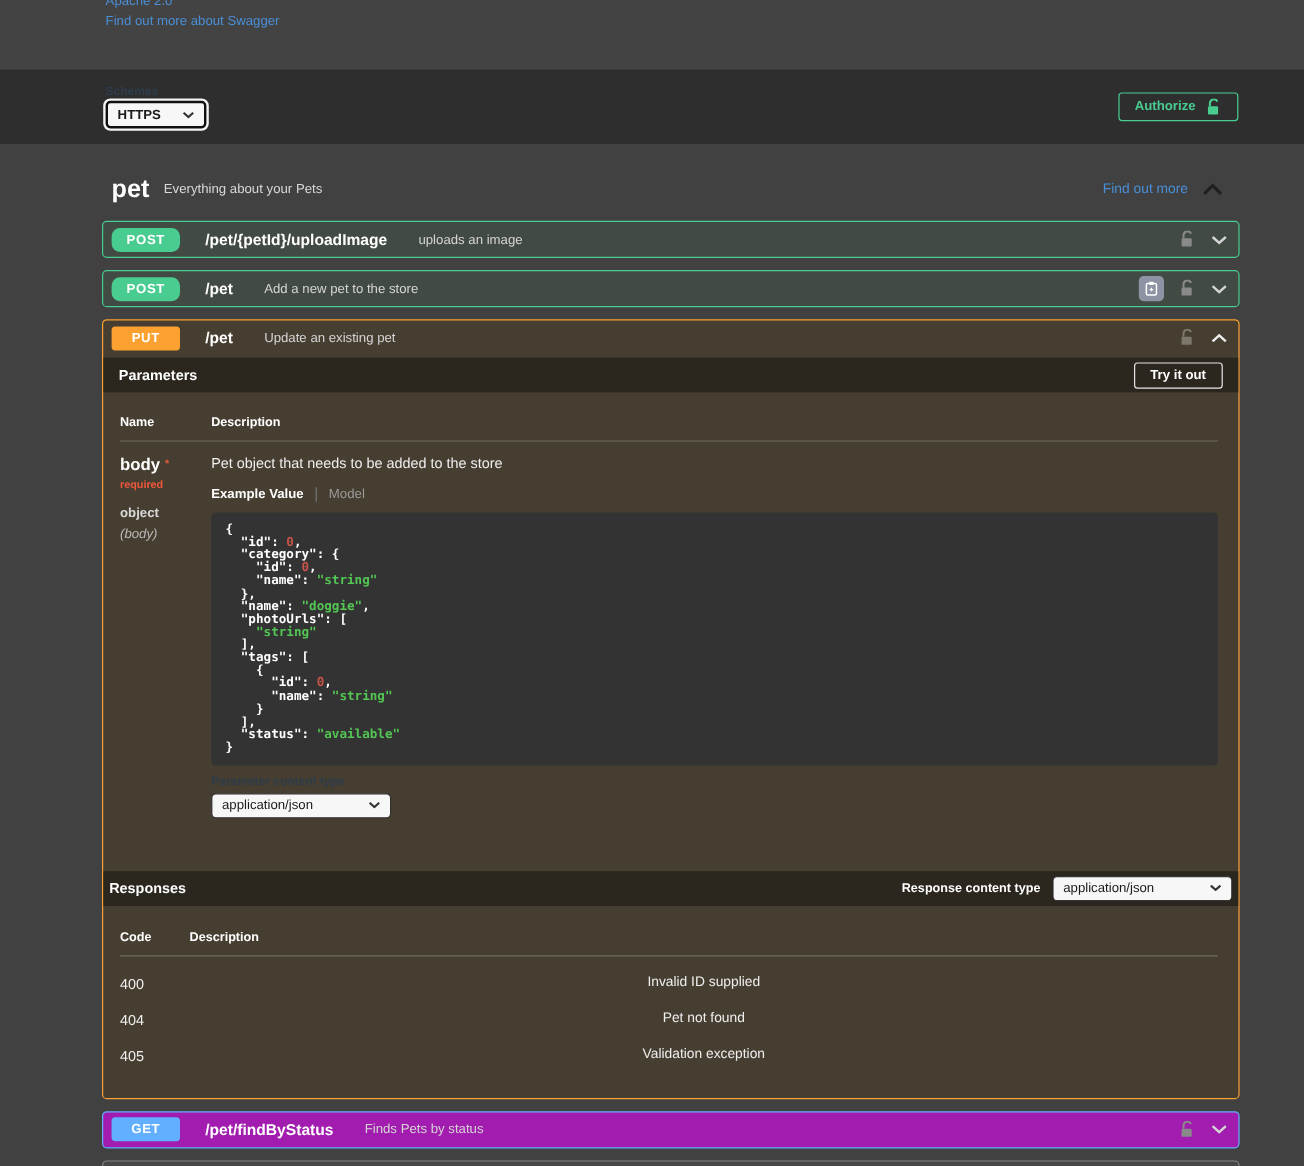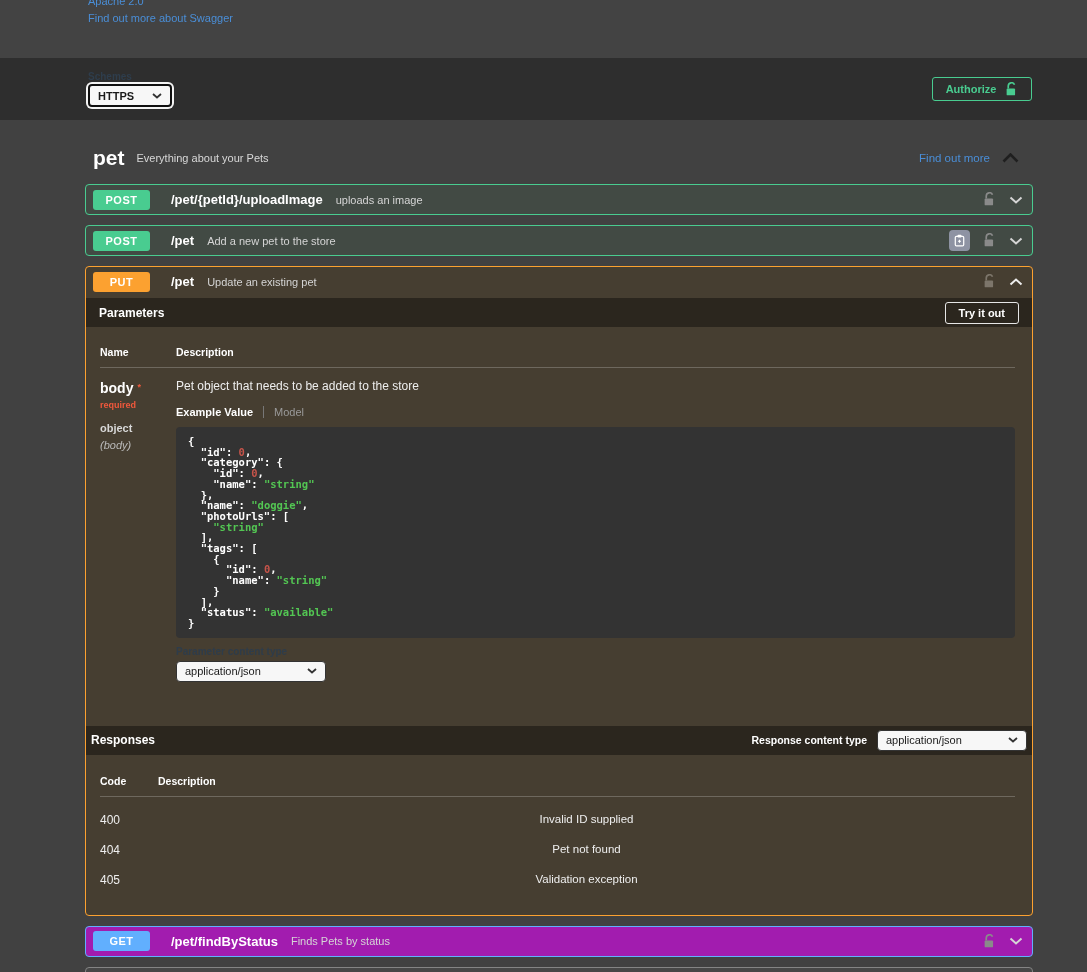--- a/index.html
+++ b/index.html
@@ -38,25 +38,25 @@
   .section-subtitle { font-size:11px; color:#d8d8d8; margin-left:12px; }
   .section-right { margin-left:auto; display:flex; align-items:center; gap:12px; }
   .section-link { color:#4a8ed7; font-size:11.5px; }
 
   
   .opblock { border-radius:4px; margin-bottom:10px; border:1px solid; }
   .opblock-header { height:29px; display:flex; align-items:center; padding:0 9px 0 7px; cursor:pointer; }
   .op-badge { width:57px; text-align:center; font-size:11px; font-weight:bold; letter-spacing:.5px;
               padding:4px 0; border-radius:3px; color:#fff; }
   .op-path { font-size:13px; font-weight:bold; color:#fff; margin-left:21px; }
-  .op-summary { font-size:11px; color:#d5d5d5; margin-left:13px; }
+  .op-summary { font-size:11px; color:#d5d5d5; margin-left:26px; }
   .op-right { margin-left:auto; display:flex; align-items:center; gap:13px; }
 
   .opblock.post { border-color:#49cc90; background:#424a44; }
-  .opblock.post .op-badge { background:#49cc90; }
+  .opblock.post .op-badge { background:#49cc90;border-radius:7px; }
   .opblock.put  { border-color:#fca130; background:#463e31; }
   .opblock.put  .op-badge { background:#fca130; }
   .opblock.get  { border-color:#61affe; background:#a21caf; }
   .opblock.get  .op-badge { background:#61affe; }
   .opblock.deprecated { border-color:#848484; background:#474747; }
 
   .clipboard-btn { width:21px; height:21px; background:#8e93a3; border:none; border-radius:4px;
                    display:flex; align-items:center; justify-content:center; cursor:pointer; }
 
   

